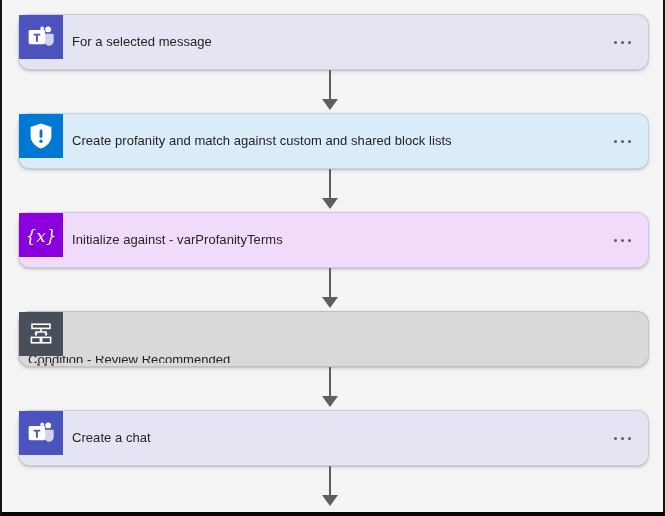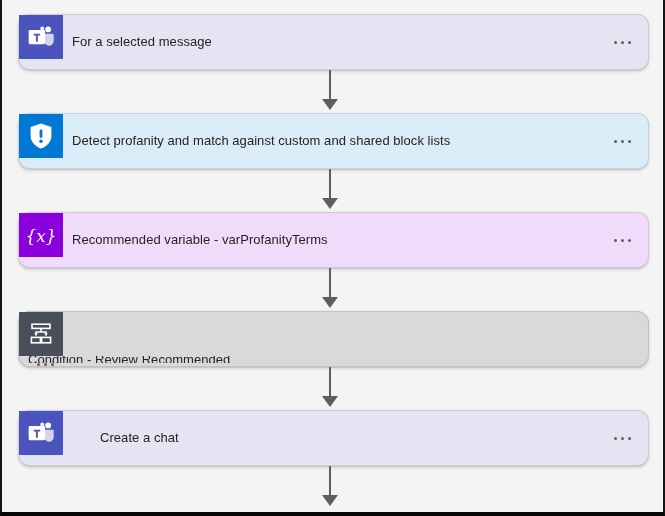--- a/index.html
+++ b/index.html
@@ -153,40 +153,40 @@
       </div>
       <div class="flow-step">
         <div class="flow-card" style="background: rgb(218, 236, 247);">
           <div class="card-icon" style="background: rgb(0, 120, 212);">
             <svg width="26" height="28" viewBox="0 0 26 28" aria-hidden="true">
               <path d="M13 1.4 2.6 5.1v8.6c0 5.9 4.2 10.6 10.4 12.9 6.2-2.3 10.4-7.0 10.4-12.9V5.1z" fill="#ffffff"></path>
               <rect x="11.6" y="7.4" width="2.8" height="8.6" rx="1.4" fill="#0078d4"></rect>
               <circle cx="13" cy="19.2" r="1.7" fill="#0078d4"></circle>
             </svg>
           </div>
-          <div class="card-title">Detect profanity and match against custom and shared block lists</div>
+          <div class="card-title">Create profanity and match against custom and shared block lists</div>
           <div class="card-menu" title="More commands">
             <i></i>
             <i></i>
             <i></i>
           </div>
         </div>
         <div class="connector">
           <div class="line" style="background: rgb(96, 94, 92);"></div>
           <div class="head" style="border-top-color: rgb(96, 94, 92);"></div>
         </div>
       </div>
       <div class="flow-step">
         <div class="flow-card" style="background: rgb(240, 220, 250);">
           <div class="card-icon" style="background: rgb(138, 1, 222);">
             <svg width="34" height="26" viewBox="0 0 34 26" aria-hidden="true">
               <text x="17" y="19.5" text-anchor="middle" fill="#ffffff" font-family="DejaVu Serif, serif" font-style="italic" font-size="17">{x}</text>
             </svg>
           </div>
-          <div class="card-title">Recommended variable - varProfanityTerms</div>
+          <div class="card-title">Initialize against - varProfanityTerms</div>
           <div class="card-menu" title="More commands">
             <i></i>
             <i></i>
             <i></i>
           </div>
         </div>
         <div class="connector">
           <div class="line" style="background: rgb(96, 94, 92);"></div>
           <div class="head" style="border-top-color: rgb(96, 94, 92);"></div>
         </div>
@@ -209,21 +209,21 @@
             <i></i>
             <i></i>
           </div>
         </div>
         <div class="connector">
           <div class="line" style="background: rgb(96, 94, 92);"></div>
           <div class="head" style="border-top-color: rgb(96, 94, 92);"></div>
         </div>
       </div>
       <div class="flow-step">
-        <div class="flow-card" style="background: rgb(228, 228, 242); gap: 28px;">
+        <div class="flow-card" style="background: rgb(228, 228, 242);">
           <div class="card-icon" style="background: rgb(75, 83, 188);">
             <svg width="28" height="28" viewBox="0 0 32 32" aria-hidden="true">
               <circle cx="24.2" cy="7.4" r="3.3" fill="#ffffff"></circle>
               <circle cx="17.4" cy="6.2" r="2.3" fill="#ffffff" opacity="0.92"></circle>
               <path d="M21.2 12.4h8.1c0.8 0 1.2 0.4 1.2 1.2v7.1c0 3.0-2.4 5.4-5.3 5.4-2.9 0-5.3-2.4-5.3-5.4v-7.1c0-0.8 0.5-1.2 1.3-1.2z" fill="#ffffff" opacity="0.75"></path>
               <path d="M3.5 8.0h15.6c0.9 0 1.6 0.7 1.6 1.6v13.0c0 0.9-0.7 1.6-1.6 1.6H3.5c-0.9 0-1.6-0.7-1.6-1.6V9.6C1.9 8.7 2.6 8.0 3.5 8.0z" fill="#ffffff"></path>
               <path d="M15.0 12.3H7.6v1.9h2.6v7.2h2.2v-7.2h2.6z" fill="#4b53bc"></path>
             </svg>
           </div>
           <div class="card-title">Create a chat</div>

